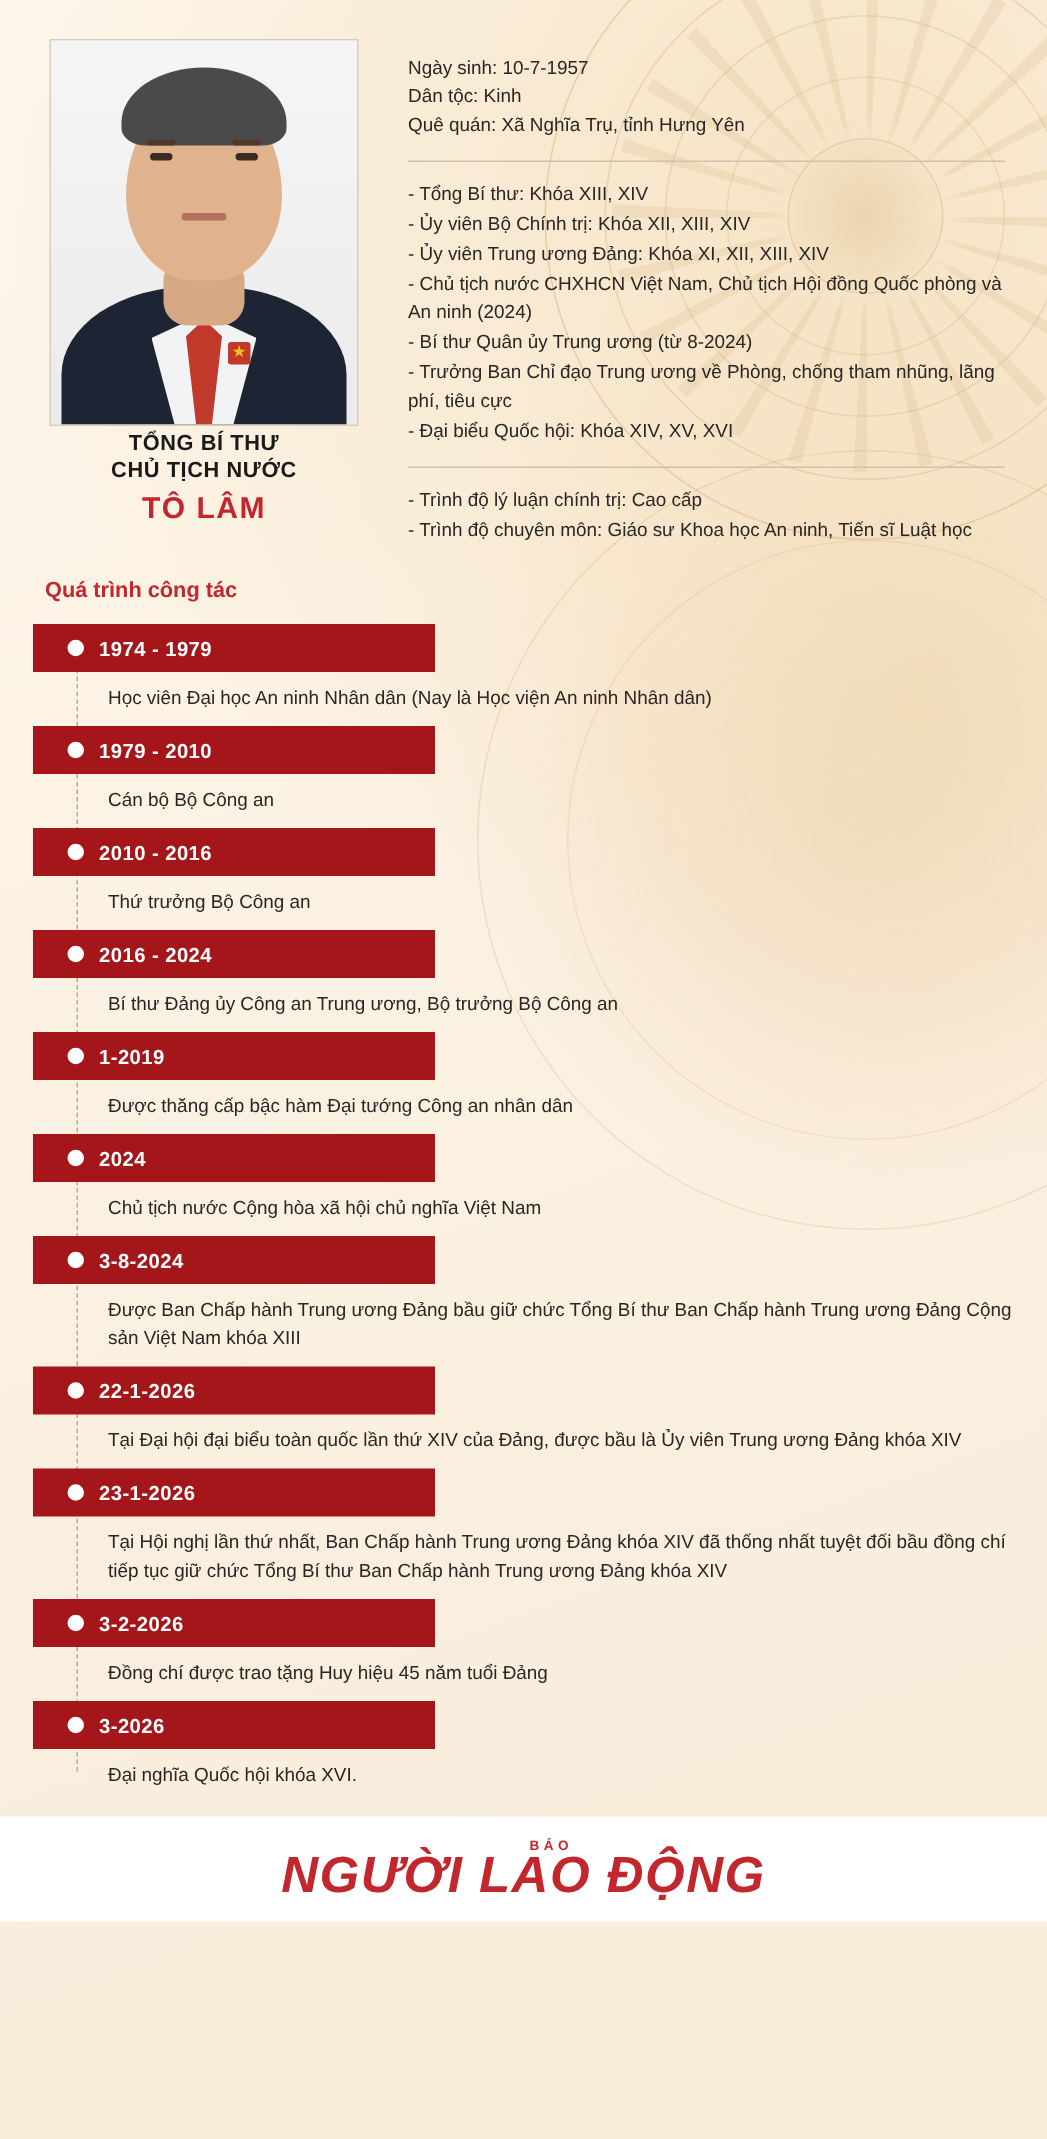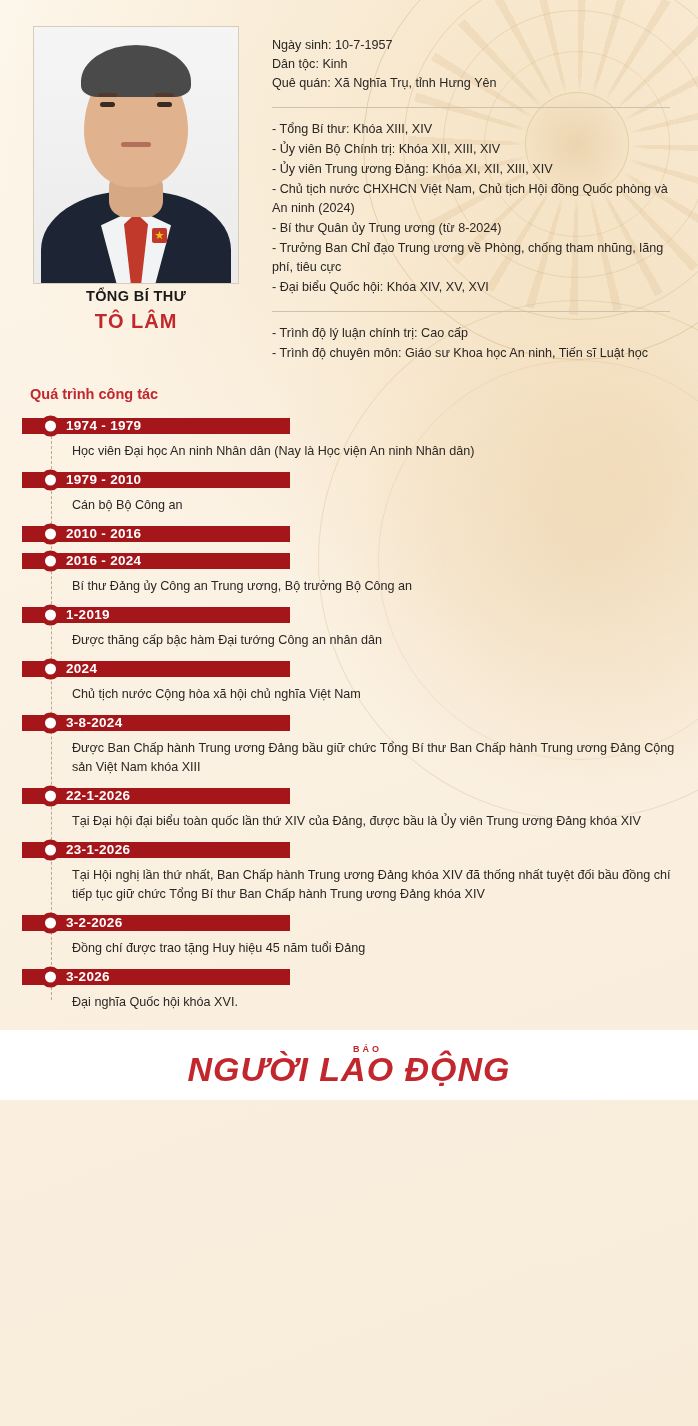--- a/index.html
+++ b/index.html
@@ -166,21 +166,21 @@
     position: absolute;
     left: 29px;
     top: 10px;
     bottom: 12px;
     width: 0;
     border-left: 1px dashed #b9a98f;
   }
   .tl-item { position: relative; margin-bottom: 9px; }
   .tl-bar {
     position: relative;
-    height: 16px;
+    height: 32px;
     background: #a4161a;
     display: inline-flex;
     align-items: center;
     min-width: 268px;
     padding-left: 44px;
     color: #ffffff;
     font-size: 13.5px;
     font-weight: bold;
     letter-spacing: 0.3px;
   }
@@ -254,20 +254,21 @@
         <div class="pt-hair"></div>
         <div class="pt-brow l"></div>
         <div class="pt-brow r"></div>
         <div class="pt-eye l"></div>
         <div class="pt-eye r"></div>
         <div class="pt-mouth"></div>
         <div class="pt-flag"></div>
       </div>
       <div class="name-block">
         <div class="name-title">TỔNG BÍ THƯ</div>
+        <div class="name-title">CHỦ TỊCH NƯỚC</div>
         <div class="name-main">TÔ LÂM</div>
       </div>
     </div>
 
     <div class="facts-col">
       <div class="line">Ngày sinh: 10-7-1957</div>
       <div class="line">Dân tộc: Kinh</div>
       <div class="line">Quê quán: Xã Nghĩa Trụ, tỉnh Hưng Yên</div>
 
       <div class="facts-sep"></div>
@@ -311,20 +312,21 @@
           <span>1979 - 2010</span>
         </div>
         <div class="tl-desc">Cán bộ Bộ Công an</div>
       </div>
 
       <div class="tl-item">
         <div class="tl-bar">
           <span class="tl-dot"></span>
           <span>2010 - 2016</span>
         </div>
+        <div class="tl-desc">Thứ trưởng Bộ Công an</div>
       </div>
 
       <div class="tl-item">
         <div class="tl-bar">
           <span class="tl-dot"></span>
           <span>2016 - 2024</span>
         </div>
         <div class="tl-desc">Bí thư Đảng ủy Công an Trung ương, Bộ trưởng Bộ Công an</div>
       </div>
 

